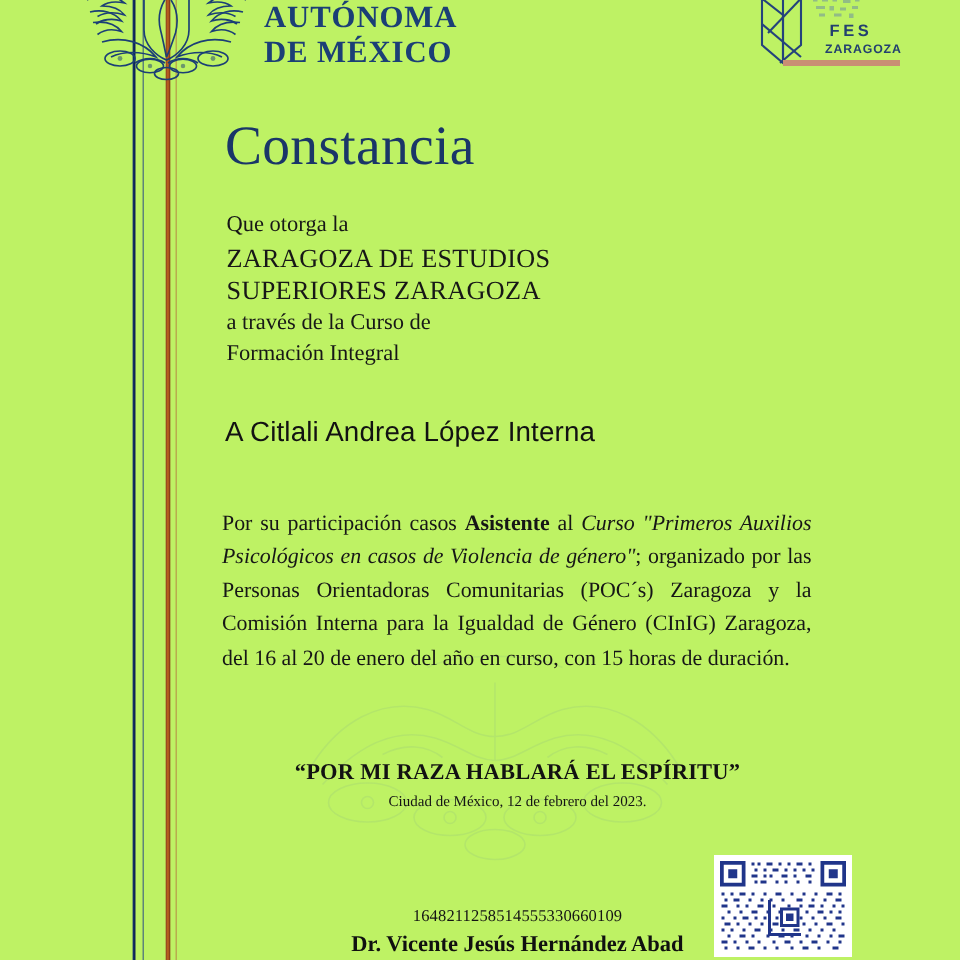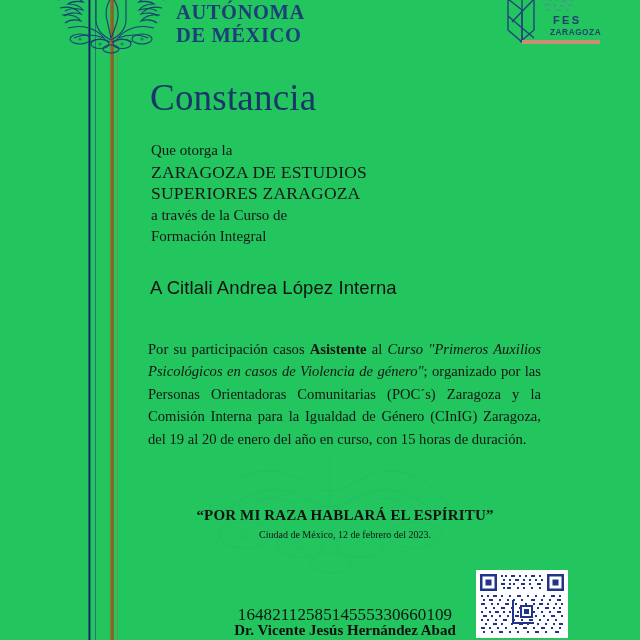--- a/index.html
+++ b/index.html
@@ -5,21 +5,21 @@
   html, body {
     margin: 0;
     padding: 0;
     background: #ffffff;
   }
   #page {
     position: relative;
     width: 640px;
     height: 640px;
     overflow: hidden;
-    background: #22c55e;
+    background: #bef264;
     font-family: "Liberation Serif", serif;
     color: #141414;
   }
 
   
   .rule {
     position: absolute;
     top: 0;
     bottom: 0;
     width: 3px;
@@ -178,21 +178,21 @@
     color: #141414;
   }
 
   
   .folio {
     position: absolute;
     left: 148px;
     top: 605px;
     width: 394px;
     text-align: center;
-    font-size: 17px;
+    font-size: 11px;
     letter-spacing: .1px;
     color: #141414;
   }
   .signatory {
     position: absolute;
     left: 148px;
     top: 622px;
     width: 394px;
     text-align: center;
     font-size: 15px;
@@ -318,21 +318,21 @@
   <div class="grant">
     <div class="grant-line">Que otorga la</div>
     <div class="grant-line caps">ZARAGOZA DE ESTUDIOS</div>
     <div class="grant-line caps">SUPERIORES ZARAGOZA</div>
     <div class="grant-line">a través de la Curso de</div>
     <div class="grant-line">Formación Integral</div>
   </div>
 
   <div class="recipient">A Citlali Andrea López Interna</div>
 
-  <div class="body-par"><span>Por su participación casos </span><b>Asistente</b><span> al </span><i>Curso "Primeros Auxilios Psicológicos en casos de Violencia de género"</i><span>; organizado por las Personas Orientadoras Comunitarias (POC´s) Zaragoza y la Comisión Interna para la Igualdad de Género (CInIG) Zaragoza, del 19 al 20 de enero del año en curso, con 15 horas de duración.</span></div>
+  <div class="body-par"><span>Por su participación casos </span><b>Asistente</b><span> al </span><i>Curso "Primeros Auxilios Psicológicos en casos de Violencia de género"</i><span>; organizado por las Personas Orientadoras Comunitarias (POC´s) Zaragoza y la Comisión Interna para la Igualdad de Género (CInIG) Zaragoza, del 16 al 20 de enero del año en curso, con 15 horas de duración.</span></div>
 
   <div class="motto">“POR MI RAZA HABLARÁ EL ESPÍRITU”</div>
   <div class="place-date">Ciudad de México, 12 de febrero del 2023.</div>
 
   <div class="folio">1648211258514555330660109</div>
   <div class="signatory">Dr. Vicente Jesús Hernández Abad</div>
 
   <div class="qr">
     <svg viewBox="0 0 92 68" width="92" height="68" aria-hidden="true">
       <rect x="0" y="0" width="92" height="68" fill="#ffffff"></rect>

